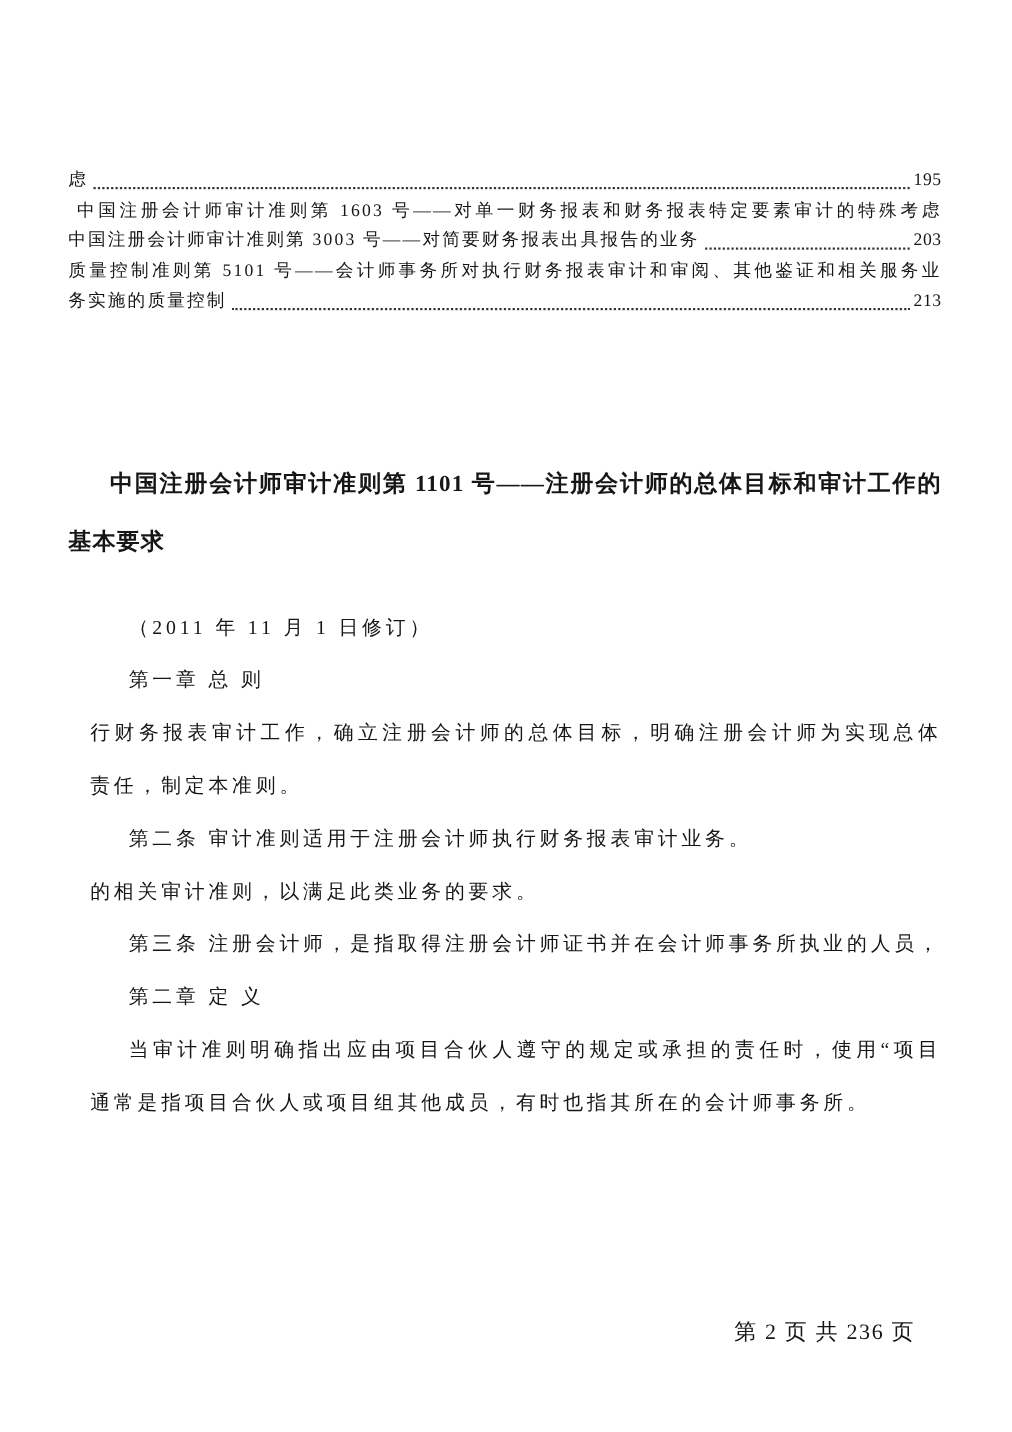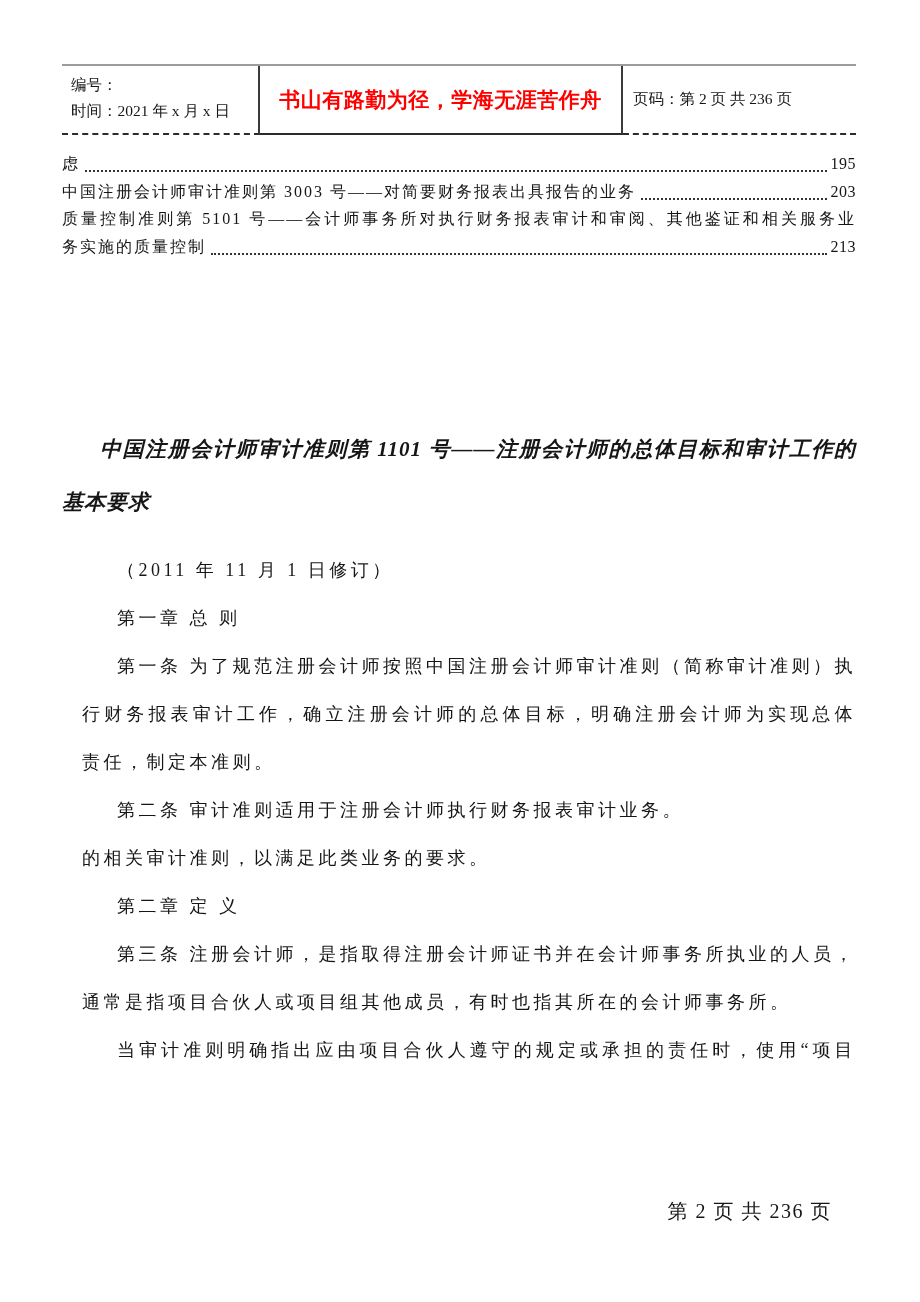--- a/index.html
+++ b/index.html
@@ -46,22 +46,22 @@
   .toc { position:absolute; left:62px; top:150px; width:794px; font-size:16px; letter-spacing:2px; }
   .toc-row { display:flex; align-items:flex-start; height:27.5px; }
   .toc-row > span { line-height:27.5px; white-space:nowrap; }
   .toc-text.ind { padding-left:8px; }
   .toc-text.fill { flex:1; text-align:justify; text-align-last:justify; }
   .toc-dots { flex:1; height:20px; border-bottom:2px dotted #333333; margin:0 4px 0 5px; min-width:8px; }
   .toc-page { letter-spacing:0.5px; }
 
   
   .title {
-    position:absolute; left:62px; top:423px; width:794px;
-    font-weight:bold; font-size:21px; letter-spacing:1px; line-height:53px;font-style:italic;
+    position:absolute; left:62px; top:413px; width:794px;
+    font-weight:bold; font-size:21px; letter-spacing:1px; line-height:53px;
   }
   .title-line { white-space:nowrap; }
   .title-line.ind  { padding-left:38px; }
   .title-line.fill { text-align:justify; text-align-last:justify; }
 
   
   .body {
     position:absolute; left:62px; top:546px; width:794px;
     font-size:18px; letter-spacing:3.5px; line-height:48px;
   }
@@ -70,38 +70,29 @@
   .body-line.fill { text-align:justify; text-align-last:justify; }
 
   
   .footer { position:absolute; top:1196px; right:88px; font-size:20px; letter-spacing:1.5px; line-height:30px; }
 </style>
 </head>
 <body>
 
 <div class="page">
 
-  <div class="header">
-    <div class="hcell left">
-      <div>编号：</div>
-      <div>时间：2021 年 x 月 x 日</div>
-    </div>
-    <div class="hcell mid">
-      <span class="banner" style="color: rgb(255, 0, 0);">书山有路勤为径，学海无涯苦作舟</span>
-    </div>
-    <div class="hcell right">
-      <span>页码：第 2 页 共 236 页</span>
-    </div>
-  </div>
 
   <div class="toc">
       <div class="toc-row">
         <span class="toc-text">虑</span>
         <span class="toc-dots"></span>
         <span class="toc-page">195</span>
+      </div>
+      <div class="toc-row">
+        <span class="toc-text fill ind">中国注册会计师审计准则第 1603 号——对单一财务报表和财务报表特定要素审计的特殊考虑</span>
       </div>
       <div class="toc-row">
         <span class="toc-text">中国注册会计师审计准则第 3003 号——对简要财务报表出具报告的业务</span>
         <span class="toc-dots"></span>
         <span class="toc-page">203</span>
       </div>
       <div class="toc-row">
         <span class="toc-text fill">质量控制准则第 5101 号——会计师事务所对执行财务报表审计和审阅、其他鉴证和相关服务业</span>
       </div>
       <div class="toc-row">
@@ -112,28 +103,27 @@
     </div>
 
   <div class="title">
       <div class="title-line fill ind">中国注册会计师审计准则第 1101 号——注册会计师的总体目标和审计工作的</div>
       <div class="title-line">基本要求</div>
     </div>
 
   <div class="body">
       <div class="body-line ind">（2011 年 11 月 1 日修订）</div>
       <div class="body-line ind">第一章 总 则</div>
-      <div class="body-line fill ind">第一条 为了规范注册会计师按照中国注册会计师审计准则（简称审计准则）执</div>
       <div class="body-line fill">行财务报表审计工作，确立注册会计师的总体目标，明确注册会计师为实现总体</div>
       <div class="body-line">责任，制定本准则。</div>
       <div class="body-line ind">第二条 审计准则适用于注册会计师执行财务报表审计业务。</div>
       <div class="body-line">的相关审计准则，以满足此类业务的要求。</div>
+      <div class="body-line fill ind">第三条 注册会计师，是指取得注册会计师证书并在会计师事务所执业的人员，</div>
       <div class="body-line ind">第二章 定 义</div>
-      <div class="body-line fill ind">第三条 注册会计师，是指取得注册会计师证书并在会计师事务所执业的人员，</div>
+      <div class="body-line fill ind">当审计准则明确指出应由项目合伙人遵守的规定或承担的责任时，使用“项目</div>
       <div class="body-line">通常是指项目合伙人或项目组其他成员，有时也指其所在的会计师事务所。</div>
-      <div class="body-line fill ind">当审计准则明确指出应由项目合伙人遵守的规定或承担的责任时，使用“项目</div>
     </div>
 
   <div class="footer">
     <span>第 2 页 共 236 页</span>
   </div>
 
 </div>
 
 </body></html>

